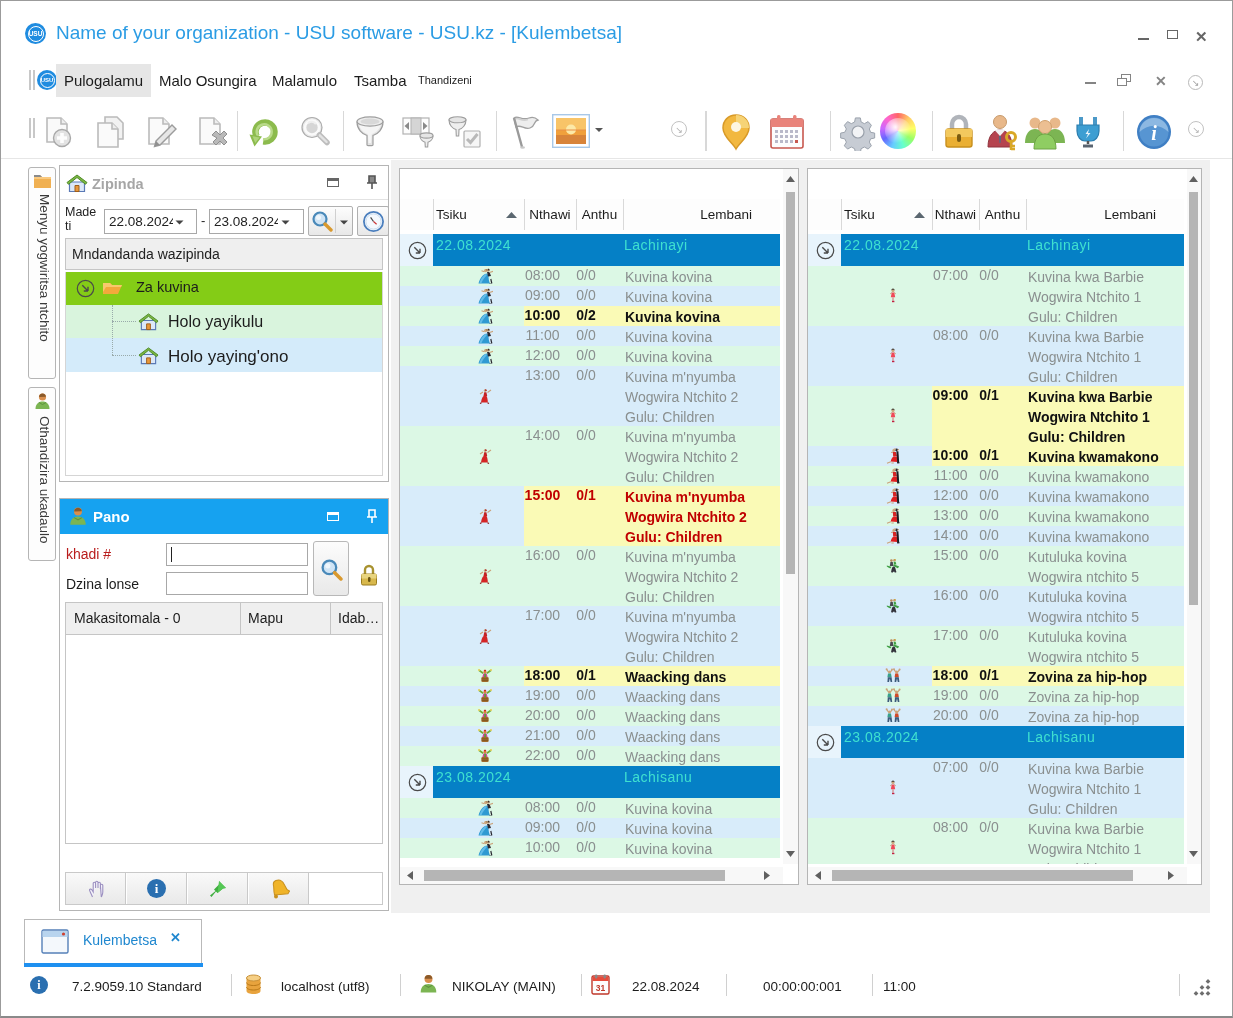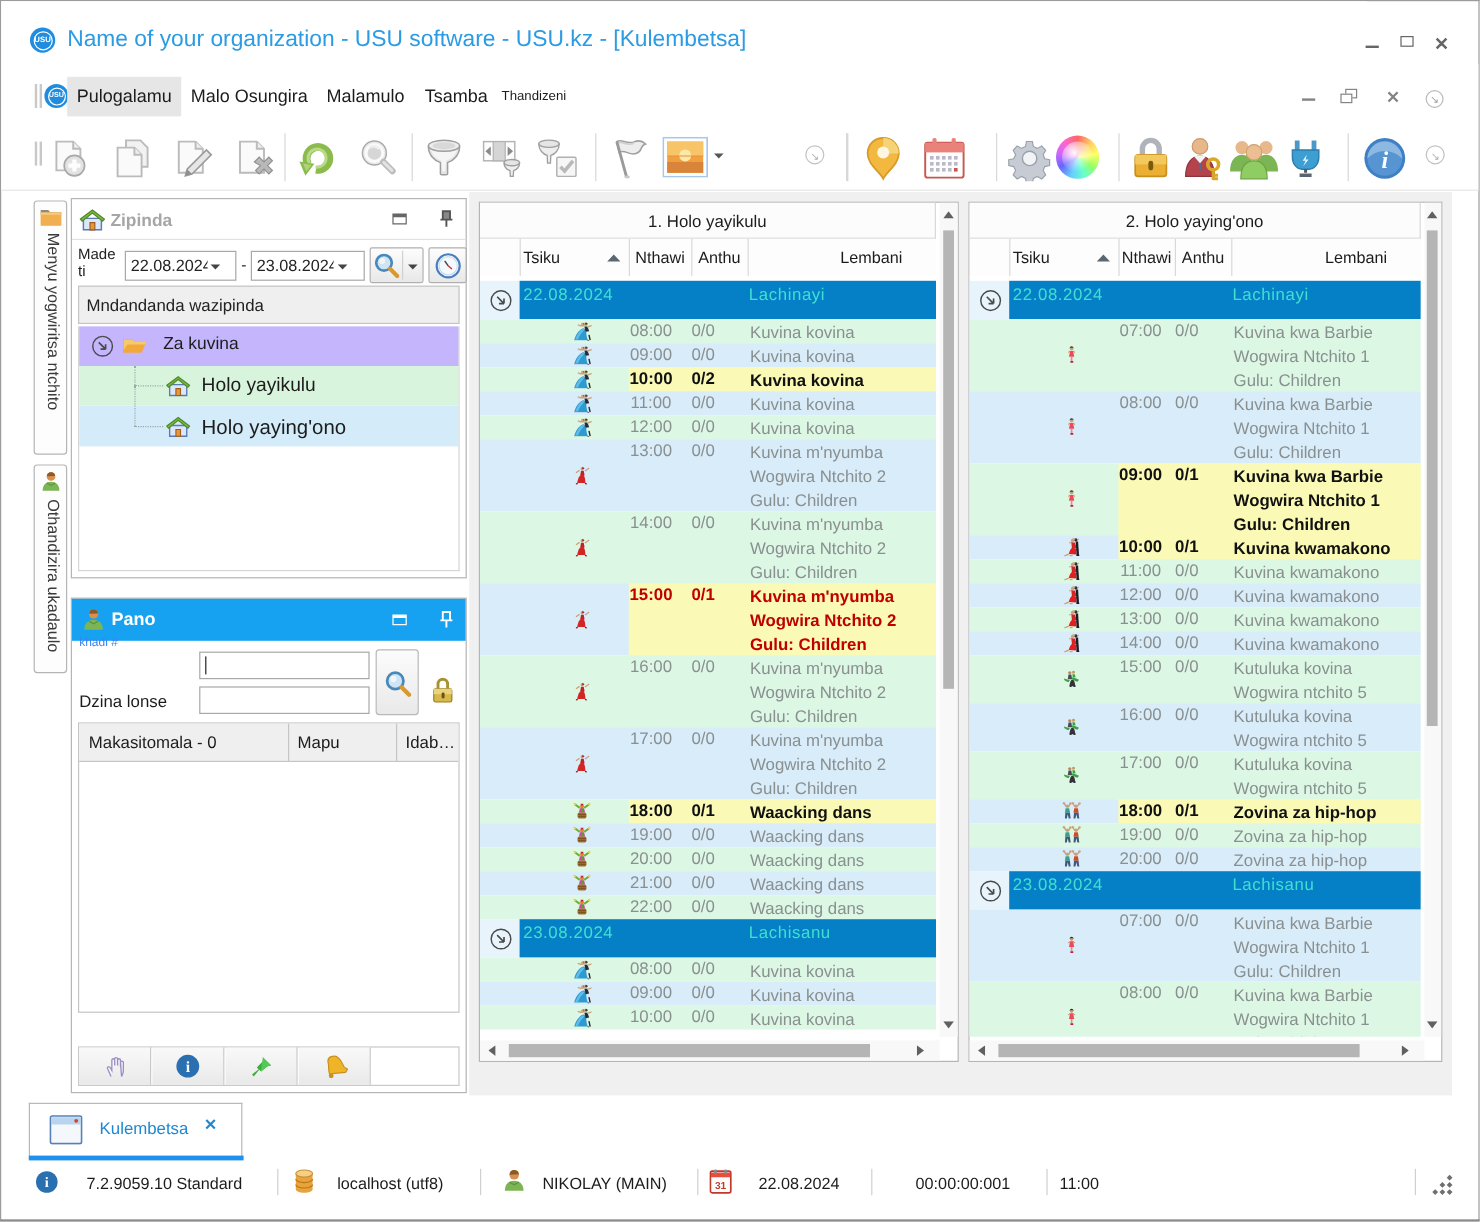--- a/index.html
+++ b/index.html
@@ -345,21 +345,21 @@
         <circle cx="11.5" cy="11.5" r="9.6" fill="#f4f9fe" stroke="#4a7ebd" stroke-width="1.8"></circle>
         <circle cx="11.5" cy="11.5" r="7.6" fill="none" stroke="#c9dcef" stroke-width="1"></circle>
         <path d="M11.5 11.5 L8.6 7.4" stroke="#444" stroke-width="1.2"></path>
         <path d="M11.5 11.5 L14.6 14.2" stroke="#c33" stroke-width="1.2"></path>
       </svg>
     </div>
     <div class="a" style="left:5px;top:72px;width:318px;height:32px;background:#efefef;border:1px solid #c5c5c5">
       <div class="a" style="left:6px;top:7px;font-size:14px;color:#222">Mndandanda wazipinda</div>
     </div>
     <div class="a" style="left:5px;top:106px;width:318px;height:204px;border:1px solid #d5d5d5;border-top:none">
-      <div class="a" style="left:0;top:0;width:316px;height:33px;background:#c4b5fd">
+      <div class="a" style="left:0;top:0;width:316px;height:33px;background:#84cc16">
         <svg class="a" style="left:10px;top:7px" width="19" height="19" viewBox="0 0 19 19">
               <circle cx="9.5" cy="9.5" r="8.2" fill="none" stroke="#4a4a4a" stroke-width="1.2"></circle>
               <path d="M6.3 6.3 L12 12 M12 12 v-4.2 M12 12 h-4.2" stroke="#4a4a4a" stroke-width="1.4" fill="none"></path>
             </svg>
         <svg class="a" style="left:36px;top:7px" width="21" height="18" viewBox="0 0 21 18">
               <path d="M1 4h7l2 2h8v2H5L1 15z" fill="#c8882c"></path>
               <path d="M1 4h7l2 2h10l-4 9H1z" fill="#f2a93b"></path>
               <path d="M1 4h7l2 2h10l-1 2H4L1 13z" fill="#f8c96c"></path>
             </svg>
         <div class="a" style="left:70px;top:7px;font-size:14.5px;color:#1c1c1c">Za kuvina</div>
@@ -390,21 +390,21 @@
             <path d="M8.5 1.5c2 0 3.4 1.4 3.4 3.2l-6.8.2c0-1.9 1.4-3.4 3.4-3.4z" fill="#8a5a2a"></path>
             <path d="M1.5 17c0-5 3-7.5 7-7.5s7 2.5 7 7.5z" fill="#7cb553"></path>
             <path d="M5 10.5l3.5 2 3.5-2" fill="none" stroke="#5f9440" stroke-width="1"></path>
           </svg>
       <div class="a" style="left:33px;top:9px;font-size:15px;font-weight:bold;color:#fff">Pano</div>
       <div class="a" style="left:267px;top:13px;width:12px;height:9px;border:1.5px solid #fff;border-top-width:3px"></div>
       <svg class="a" style="left:306px;top:10px" width="12" height="15" viewBox="0 0 12 15">
             <path d="M3 1h6v7H3z M1 8h10 M6 8v6" stroke="#fff" stroke-width="1.6" fill="none"></path>
           </svg>
     </div>
-    <div class="a" style="left:6px;top:31px;font-size:10px;color:#3b82f6">khadi #</div>
+    <div class="a" style="left:6px;top:47px;font-size:14px;color:#b91c1c">khadi #</div>
     <div class="a" style="left:106px;top:44px;width:142px;height:23px;border:1px solid #a8a8a8;background:#fff">
       <div class="a" style="left:4px;top:3px;width:1px;height:15px;background:#222"></div>
     </div>
     <div class="a" style="left:6px;top:77px;font-size:14px;color:#1c1c1c">Dzina lonse</div>
     <div class="a" style="left:106px;top:73px;width:142px;height:23px;border:1px solid #a8a8a8;background:#fff"></div>
     <div class="a" style="left:253px;top:42px;width:36px;height:55px;border:1px solid #b8b8b8;background:linear-gradient(#fcfcfc,#e9e9e9);border-radius:3px">
       <svg class="a" style="left:6px;top:16px" width="23" height="23" viewBox="0 0 22 22">
             <use href="#mag"></use>
           </svg>
     </div>
@@ -440,21 +440,20 @@
       </div>
       <div class="a" style="left:183px;top:0;width:60px;height:31px;background:linear-gradient(#f9f9f9,#e9e9e9);border-right:1px solid #c9c9c9">
         <svg class="a" style="left:19px;top:5px" width="22" height="22" viewBox="0 0 22 22">
           <path d="M11 2c4 0 6 3 6.5 6.5l.8 5.5 2 2.5-2.5 2-13-3.5 .5-3 1.5-5C7 4 8.5 2 11 2z" fill="#f0b429" stroke="#c8901e" stroke-width="1" transform="rotate(-20 11 11)"></path>
           <circle cx="8" cy="18.5" r="2" fill="#c8901e"></circle>
         </svg>
       </div>
     </div>
   </div>
 <div class="a" id="t1" style="left:397px;top:8px;width:400px;height:717px;background:#fff;border:1px solid #b5b5b5">
-<div class="a" style="left:0;top:0;width:380px;height:30px;background:#fcfcfc;border-bottom:1px solid #d9d9d9;border-right:1px solid #d9d9d9;font-size:14px;color:#1c1c1c;text-align:center;line-height:30px">1. Holo yayikulu</div>
 <div class="a" style="left:0;top:30px;width:380px;height:33px;background:#fdfdfd;border-bottom:1px solid #c9c9c9">
 <div class="a" style="left:36px;top:8px;font-size:13.5px;color:#1c1c1c">Tsiku</div>
 <svg class="a" style="left:105px;top:12px" width="13" height="8" viewBox="0 0 13 8">
             <path d="M6.5 1 12 7H1z" fill="#5b6770"></path>
           </svg>
 <div class="a" style="left:33px;top:0;width:1px;height:33px;background:#d9d9d9"></div>
 <div class="a" style="left:124px;top:0;width:1px;height:33px;background:#d9d9d9"></div>
 <div class="a" style="left:176px;top:0;width:1px;height:33px;background:#d9d9d9"></div>
 <div class="a" style="left:223px;top:0;width:1px;height:33px;background:#d9d9d9"></div>
 <div class="a" style="left:124px;top:8px;width:52px;font-size:13.5px;color:#1c1c1c;text-align:center">Nthawi</div>
@@ -641,21 +640,20 @@
 <svg class="a" style="left:7px;top:4px" width="6" height="9" viewBox="0 0 6 9">
             <path d="M0 4.5 6 0v9z" fill="#606060"></path>
           </svg>
 <div class="a" style="left:24px;top:3px;width:301px;height:11px;background:#b5b5b5"></div>
 <svg class="a" style="left:364px;top:4px" width="6" height="9" viewBox="0 0 6 9">
             <path d="M6 4.5 0 0v9z" fill="#606060"></path>
           </svg>
 </div>
 </div>
 <div class="a" id="t2" style="left:805px;top:8px;width:395px;height:717px;background:#fff;border:1px solid #b5b5b5">
-<div class="a" style="left:0;top:0;width:376px;height:30px;background:#fcfcfc;border-bottom:1px solid #d9d9d9;border-right:1px solid #d9d9d9;font-size:14px;color:#1c1c1c;text-align:center;line-height:30px">2. Holo yaying'ono</div>
 <div class="a" style="left:0;top:30px;width:376px;height:33px;background:#fdfdfd;border-bottom:1px solid #c9c9c9">
 <div class="a" style="left:36px;top:8px;font-size:13.5px;color:#1c1c1c">Tsiku</div>
 <svg class="a" style="left:105px;top:12px" width="13" height="8" viewBox="0 0 13 8">
             <path d="M6.5 1 12 7H1z" fill="#5b6770"></path>
           </svg>
 <div class="a" style="left:33px;top:0;width:1px;height:33px;background:#d9d9d9"></div>
 <div class="a" style="left:124px;top:0;width:1px;height:33px;background:#d9d9d9"></div>
 <div class="a" style="left:171px;top:0;width:1px;height:33px;background:#d9d9d9"></div>
 <div class="a" style="left:218px;top:0;width:1px;height:33px;background:#d9d9d9"></div>
 <div class="a" style="left:124px;top:8px;width:47px;font-size:13.5px;color:#1c1c1c;text-align:center">Nthawi</div>

